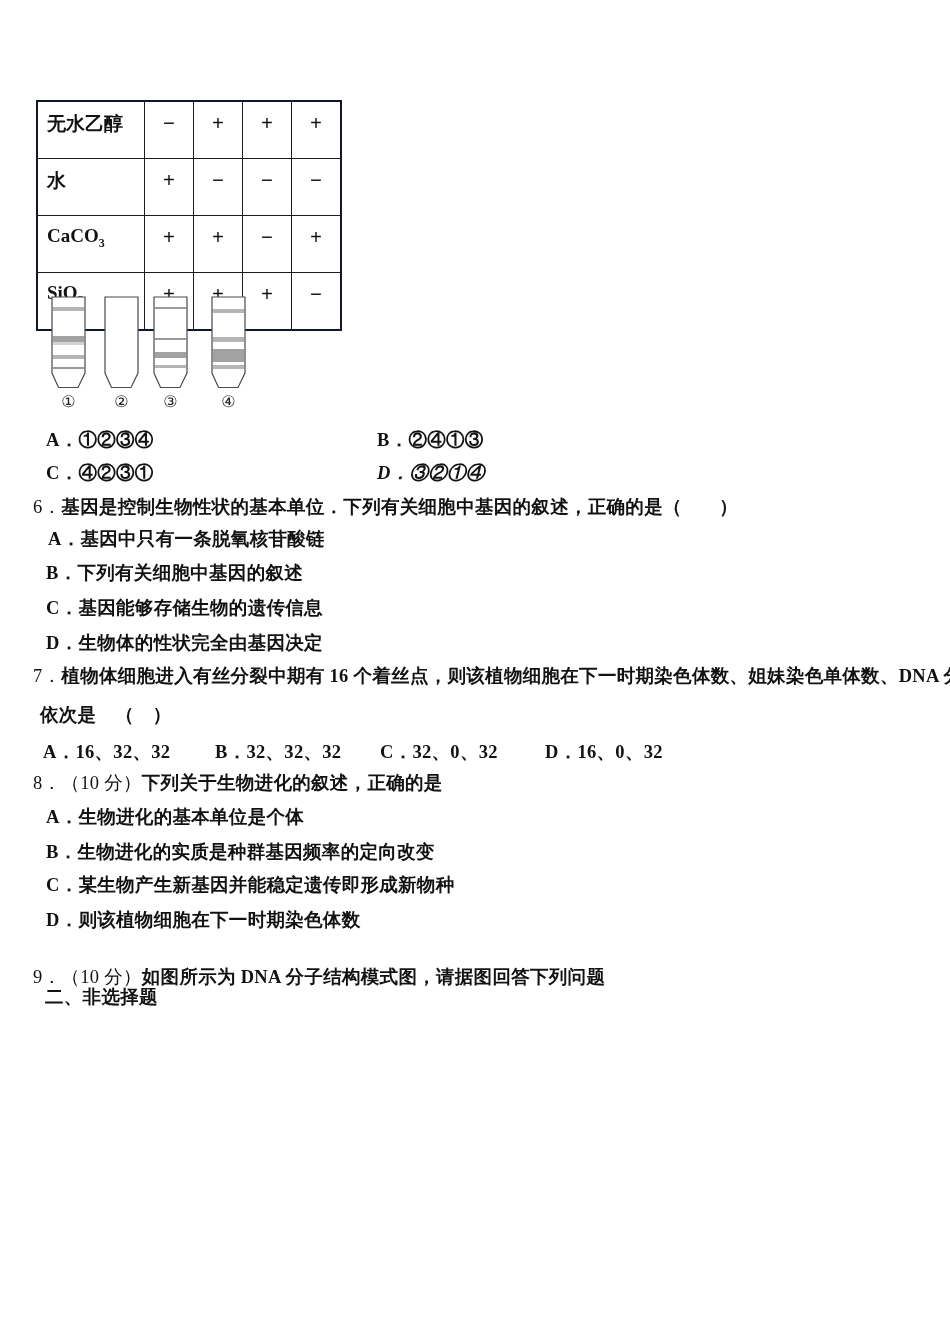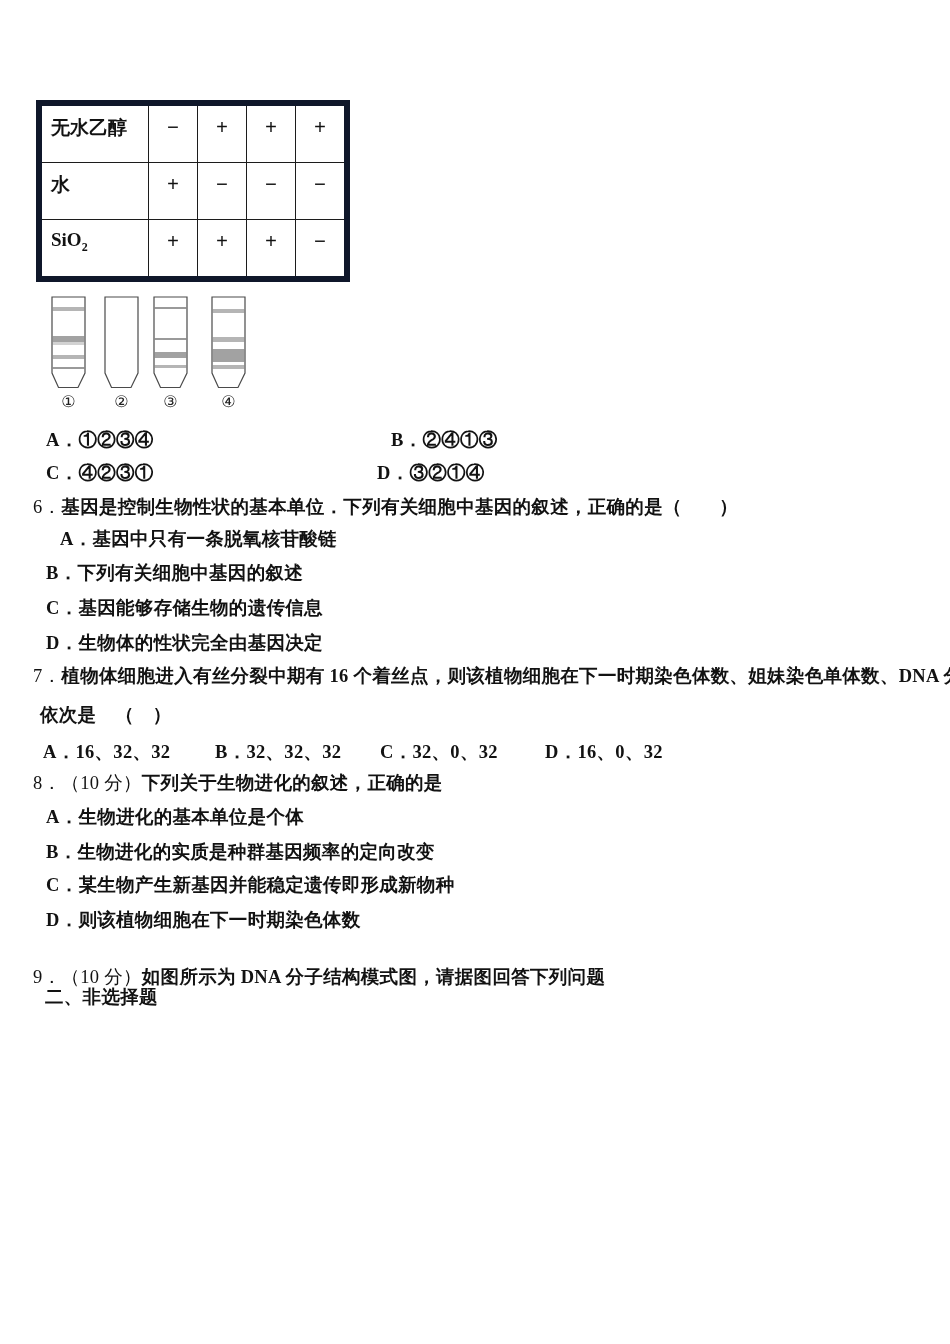--- a/index.html
+++ b/index.html
@@ -3,21 +3,21 @@
 <meta charset="utf-8">
 <style>
   html,body{margin:0;padding:0;background:#ffffff;}
   .page{
     position:relative;width:950px;height:1344px;background:#ffffff;
     font-family:"Liberation Serif","DejaVu Serif",serif;color:#121212;overflow:hidden;
   }
   
   table.soltbl{
     position:absolute;left:36px;top:100px;border-collapse:collapse;
-    border:6px solid #0f172a;background:#fff;table-layout:fixed;
+    border:2px solid #0f172a;background:#fff;table-layout:fixed;
   }
   .soltbl th,.soltbl td{border:1px solid #1c1c1c;height:46px;vertical-align:top;}
   .soltbl th{
     width:97px;text-align:left;padding:9px 0 0 9px;
     font-size:19px;font-weight:700;
   }
   .soltbl th sub{font-size:12px;}
   .soltbl td{width:46px;text-align:center;padding-top:9px;font-size:21px;font-weight:700;}
   
   .tubes{position:absolute;left:0;top:296px;width:320px;height:118px;}
@@ -46,20 +46,27 @@
           <td>+</td>
           <td>+</td>
           <td>+</td>
         </tr>
         <tr>
           <th><span>水</span></th>
           <td>+</td>
           <td>−</td>
           <td>−</td>
           <td>−</td>
+        </tr>
+        <tr>
+          <th><span>CaCO</span><sub>3</sub></th>
+          <td>+</td>
+          <td>+</td>
+          <td>−</td>
+          <td>+</td>
         </tr>
         <tr>
           <th><span>SiO</span><sub>2</sub></th>
           <td>+</td>
           <td>+</td>
           <td>+</td>
           <td>−</td>
         </tr>
       </tbody>
   </table>
@@ -91,25 +98,25 @@
           <rect x="1.8" width="31.4" y="13" height="4" fill="#b5b5b5"></rect>
           <rect x="1.8" width="31.4" y="41" height="5" fill="#b5b5b5"></rect>
           <rect x="1.8" width="31.4" y="53" height="13" fill="#a2a2a2"></rect>
           <rect x="1.8" width="31.4" y="69" height="4" fill="#b5b5b5"></rect>
           <polygon points="1,1 34,1 34,77 27,91.5 7.5,91.5 1,77" fill="none" stroke="#4a4a4a" stroke-width="1.2"></polygon>
         </svg><div class="tube-label">④</div></div>
     </div>
 
   <div id="text-layer">
       <div class="line" style="top: 430px; left: 46px;"><span>A．①②③④</span></div>
-      <div class="line" style="top: 430px; left: 391px;"><span>B．②④①③</span></div>
+      <div class="line" style="top: 430px; left: 377px;"><span>B．②④①③</span></div>
       <div class="line" style="top: 463px; left: 46px;"><span>C．④②③①</span></div>
-      <div class="line" style="top: 463px; left: 377px;"><span>D．③②①④</span></div>
+      <div class="line" style="top: 463px; left: 377px; font-style: italic;"><span>D．③②①④</span></div>
       <div class="line" style="top: 497px; left: 33px;"><span class="prefix">6．</span><span>基因是控制生物性状的基本单位．下列有关细胞中基因的叙述，正确的是（　　）</span></div>
-      <div class="line" style="top: 529px; left: 60px;"><span>A．基因中只有一条脱氧核苷酸链</span></div>
+      <div class="line" style="top: 529px; left: 48px;"><span>A．基因中只有一条脱氧核苷酸链</span></div>
       <div class="line" style="top: 563px; left: 46px;"><span>B．下列有关细胞中基因的叙述</span></div>
       <div class="line" style="top: 598px; left: 46px;"><span>C．基因能够存储生物的遗传信息</span></div>
       <div class="line" style="top: 633px; left: 46px; text-align: center;"><span>D．生物体的性状完全由基因决定</span></div>
       <div class="line" style="top: 666px; left: 33px;"><span class="prefix">7．</span><span>植物体细胞进入有丝分裂中期有 16 个着丝点，则该植物细胞在下一时期染色体数、姐妹染色单体数、DNA 分子数</span></div>
       <div class="line" style="top: 705px; left: 40px;"><span>依次是　（　）</span></div>
       <div class="line" style="top: 742px; left: 43px;"><span>A．16、32、32</span></div>
       <div class="line" style="top: 742px; left: 215px;"><span>B．32、32、32</span></div>
       <div class="line" style="top: 742px; left: 380px;"><span>C．32、0、32</span></div>
       <div class="line" style="top: 742px; left: 545px;"><span>D．16、0、32</span></div>
       <div class="line" style="top: 773px; left: 33px;"><span class="prefix">8．（10 分）</span><span>下列关于生物进化的叙述，正确的是</span></div>

